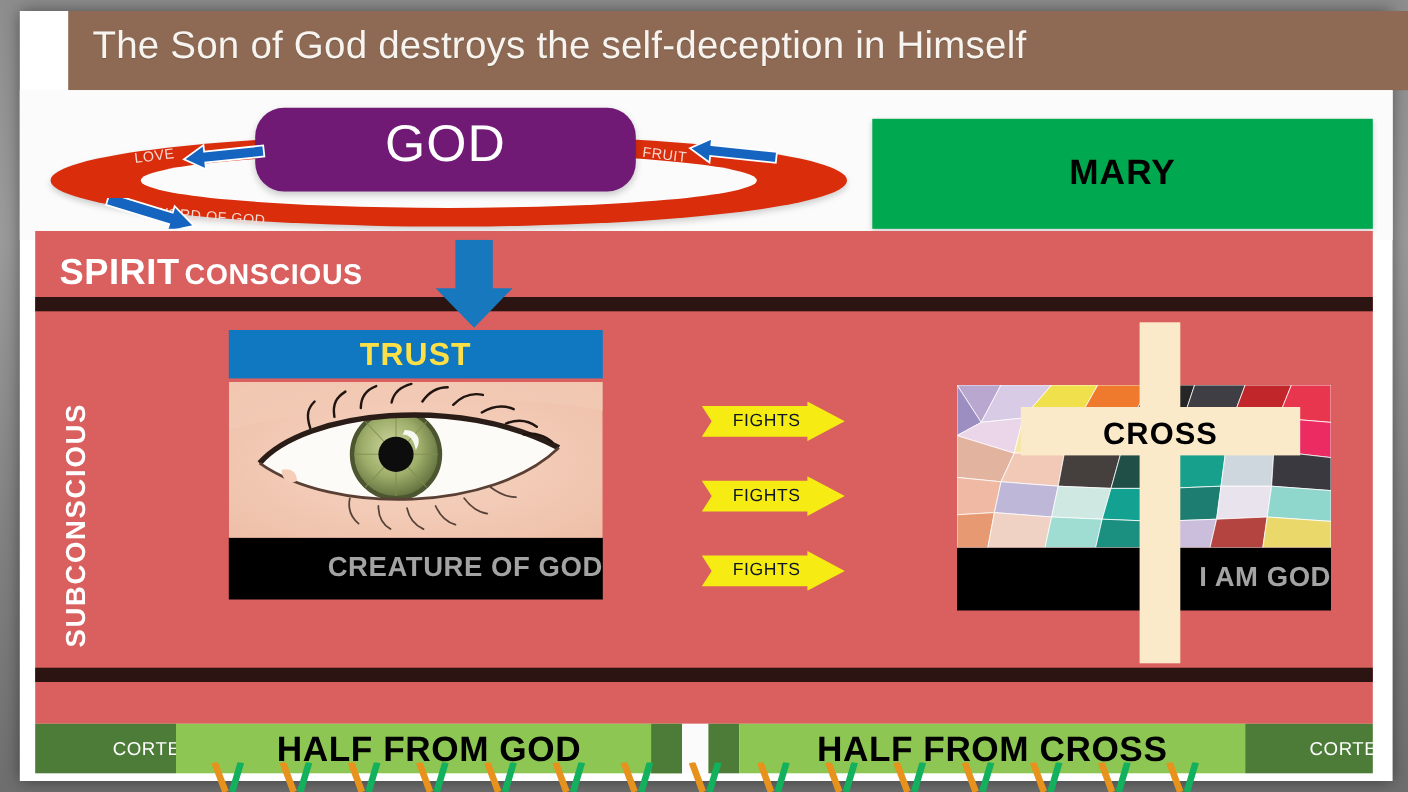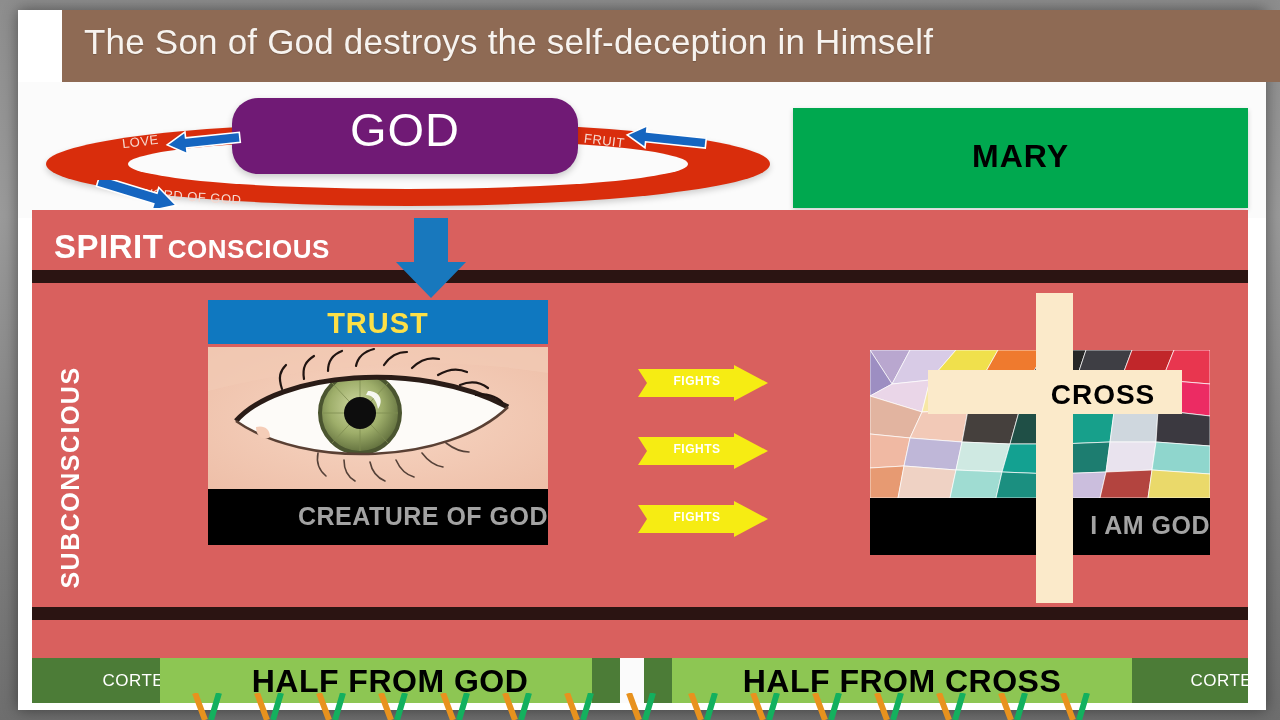--- a/index.html
+++ b/index.html
@@ -106,32 +106,32 @@
     position:absolute;left:0;top:13px;width:100%;text-align:right;
     color:#a3a3a3;font-size:25px;font-weight:bold;letter-spacing:.5px;
   }
   
   .fights{position:absolute;width:130px;height:36px;}
   #f1{left:606px;top:155px;}
   #f2{left:606px;top:223px;}
   #f3{left:606px;top:291px;}
   .fights .t{
     position:absolute;left:0;top:9px;width:118px;text-align:center;
-    color:#ffffff;font-size:12px;font-weight:bold;letter-spacing:.5px;
+    color:#0f172a;font-size:16px;font-weight:normal;letter-spacing:.5px;
   }
   
   #rightcard{position:absolute;left:838px;top:140px;width:340px;height:205px;}
   #rightcard .cardimg{top:0;height:148px;}
   #rightcard .cardfoot{top:148px;height:57px;}
   
   #crossv{position:absolute;left:1004px;top:83px;width:37px;height:310px;background:#fbeaca;}
   #crossh{position:absolute;left:896px;top:160px;width:254px;height:44px;background:#fbeaca;}
   #crosslbl{
     position:absolute;left:896px;top:169px;width:254px;text-align:center;
-    color:#000;font-size:28px;font-weight:bold;letter-spacing:1px;padding-left:48px;
+    color:#000;font-size:28px;font-weight:bold;letter-spacing:1px;
   }
   
   #greenrow{position:absolute;left:14px;top:648px;width:1216px;height:45px;}
   .cortex{position:absolute;top:0;height:45px;background:#4c7c37;}
   .cortex .t{
     position:absolute;left:0;top:13px;width:100%;text-align:right;
     color:#fff;font-size:17px;letter-spacing:.5px;margin-left:16px;
   }
   .halfbar{position:absolute;top:0;height:45px;background:#8dc653;}
   .halfbar .t{

